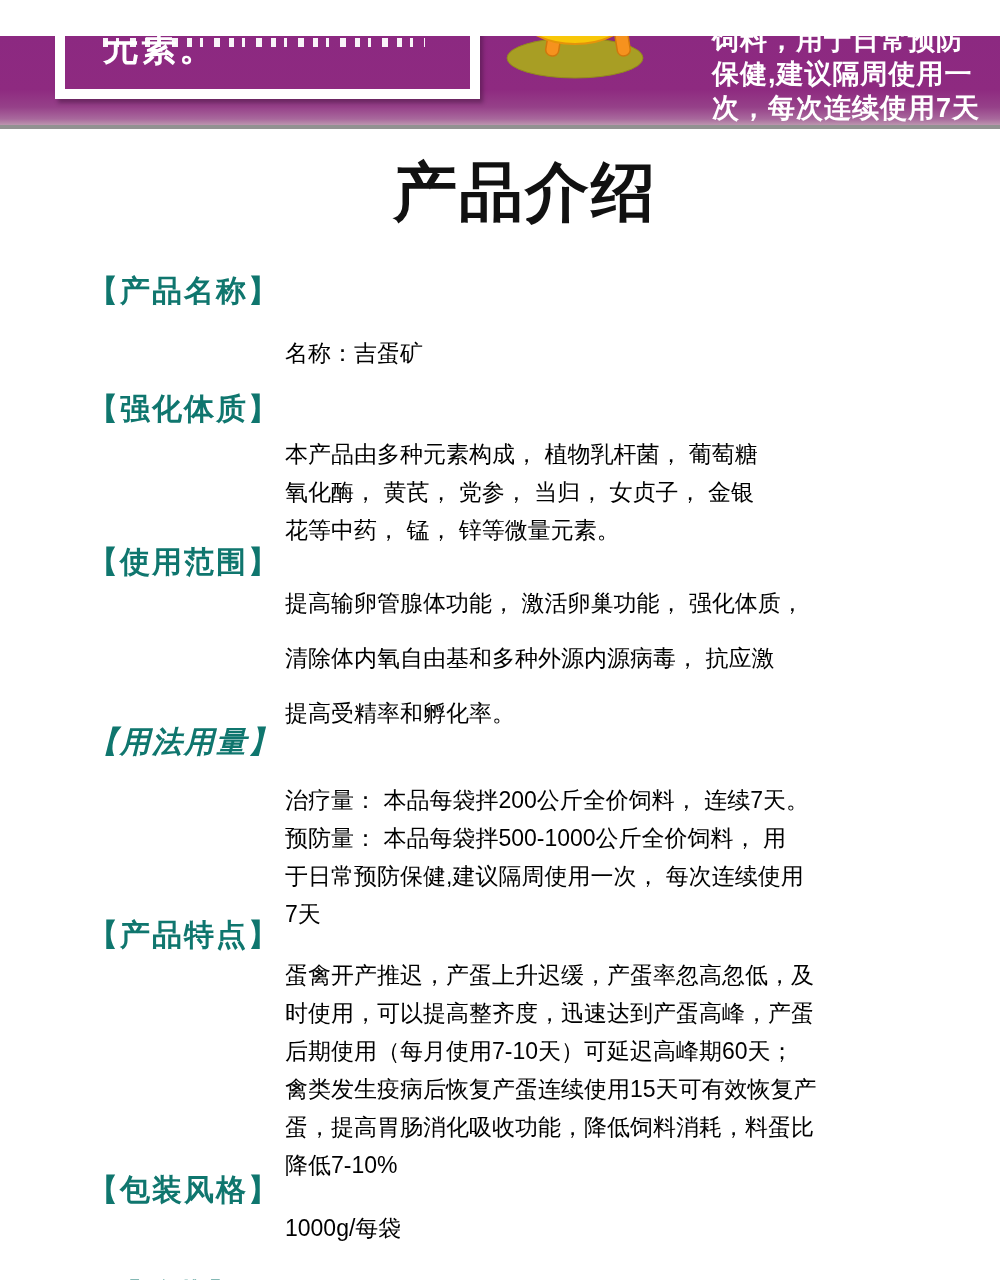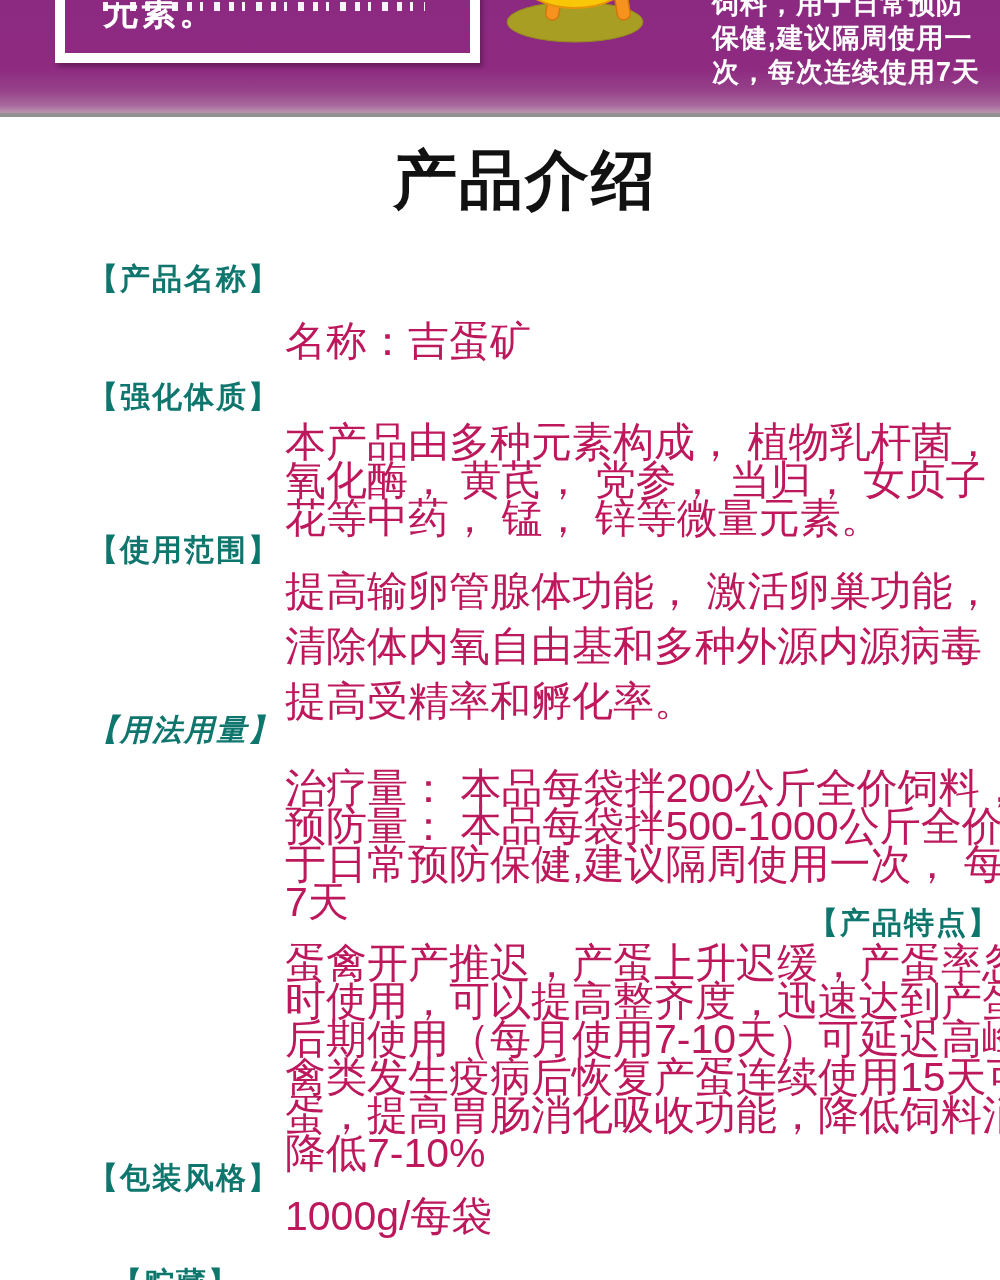--- a/index.html
+++ b/index.html
@@ -5,24 +5,25 @@
   * { margin:0; padding:0; box-sizing:border-box; }
   html,body{
     width:1000px; height:1280px; overflow:hidden;
     background:#ffffff;
     font-family:"Liberation Sans","DejaVu Sans",sans-serif;
     color:#1c1c1c;
   }
   
   .banner{
     position:relative;
-    width:1000px; height:117px;
+    width:1000px; height:93px;
     background:linear-gradient(180deg,#8c2981 0%,#8e2a80 60%,#964189 80%,#a8689c 93%,#bc95af 100%);
     border-bottom:4px solid #929292;
     overflow:hidden;
+    margin-top:36px;
   }
   .banner-box{
     position:absolute; left:55px; top:-70px;
     width:425px; height:133px;
     border:10px solid #ffffff;
     box-shadow:3px 4px 4px rgba(60,20,55,0.45);
   }
   .banner-box-remnant{
     position:absolute; left:38px; top:62px;
     width:322px; height:9px; opacity:.95;
@@ -51,30 +52,30 @@
     letter-spacing:2px; color:#111;
   }
   .sec-heading{
     margin-left:88px;
     font-size:30px; line-height:42px; font-weight:700;
     letter-spacing:2px; color:#0f766e;
     white-space:pre;
   }
   .sec-body{
     margin-left:285px; margin-right:15px;
-    font-size:41px; line-height:38px; color:#be185d;
+    font-size:23px; line-height:38px; color:#000000;
     white-space:pre;
   }
   .sec-body.wide{ line-height:55px; }
   
   .h-s1{ margin-top:45px; }  .b-s1{ margin-top:22px; }
   .h-s2{ margin-top:16px; }  .b-s2{ margin-top:5px; }
   .h-s3{ margin-top:-8px; }  .b-s3{ margin-top:-7px; }
   .h-s4{ margin-top:-20px;font-style:italic; } .b-s4{ margin-top:18px; }
-  .h-s5{ margin-top:-19px;text-align:right; } .b-s5{ margin-top:0; }
+  .h-s5{ margin-top:-19px; } .b-s5{ margin-top:0; }
   .h-s6{ margin-top:-15px; } .b-s6{ margin-top:-2px; }
   .h-s7{ margin-top:27px; margin-left:112px; }
 </style>
 </head>
 <body>
 
 <div class="banner">
 
   <div class="banner-box">
     <div class="banner-box-remnant"></div>

